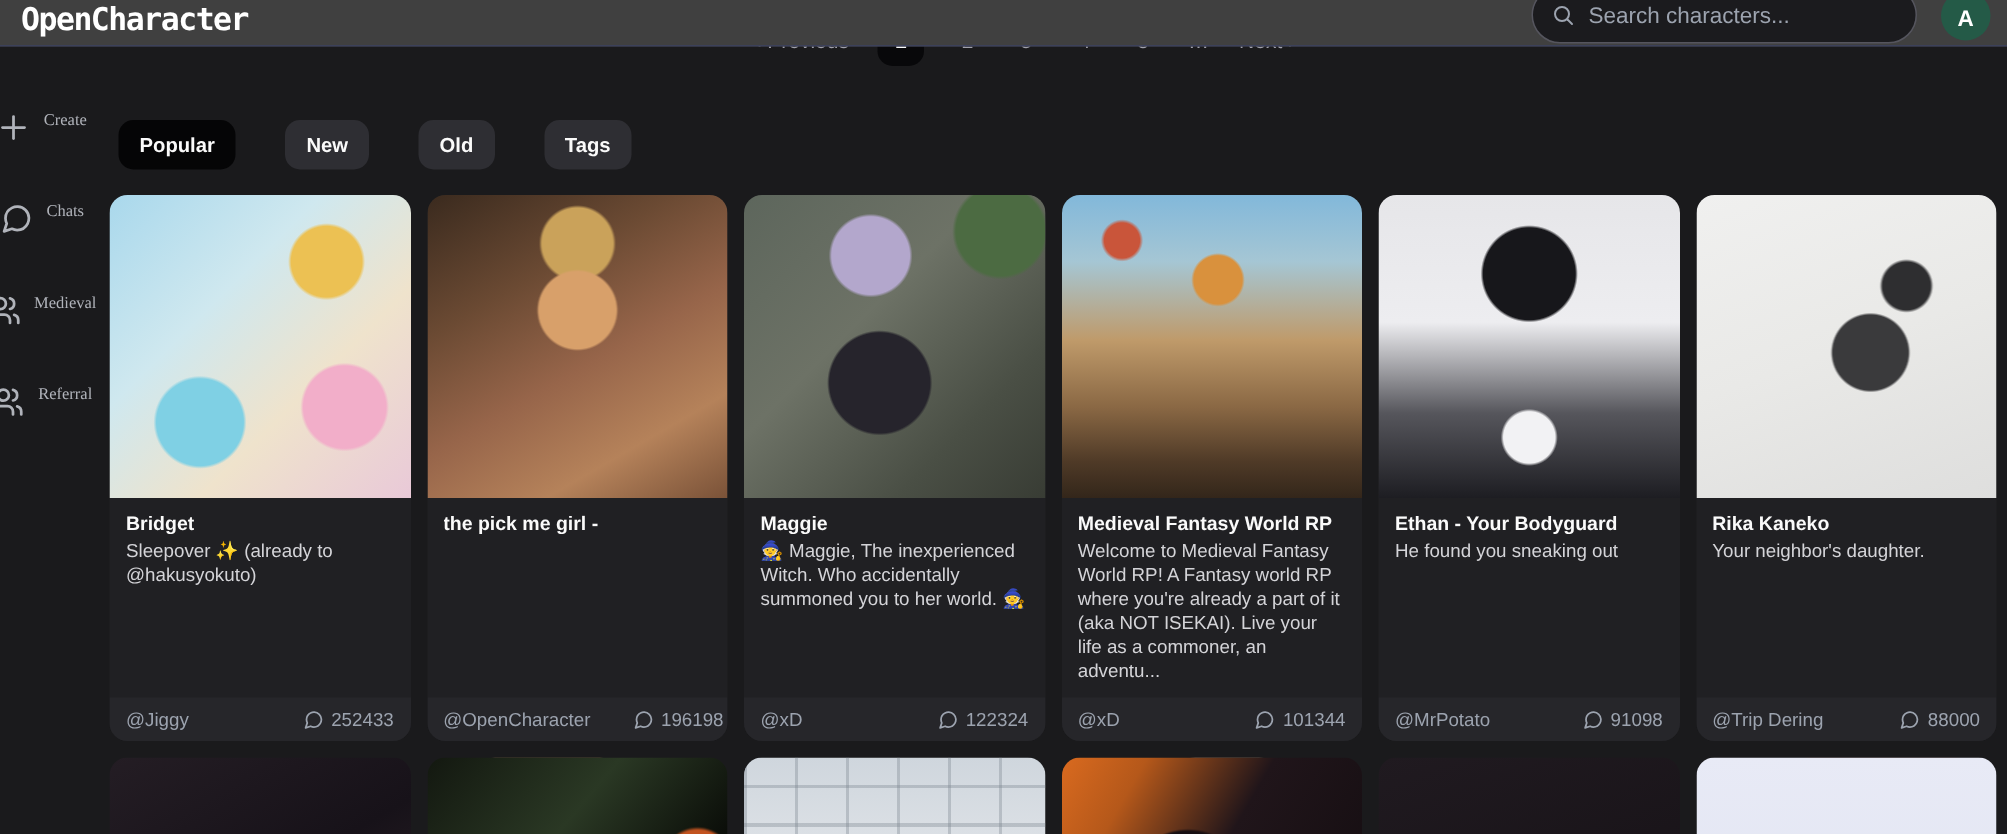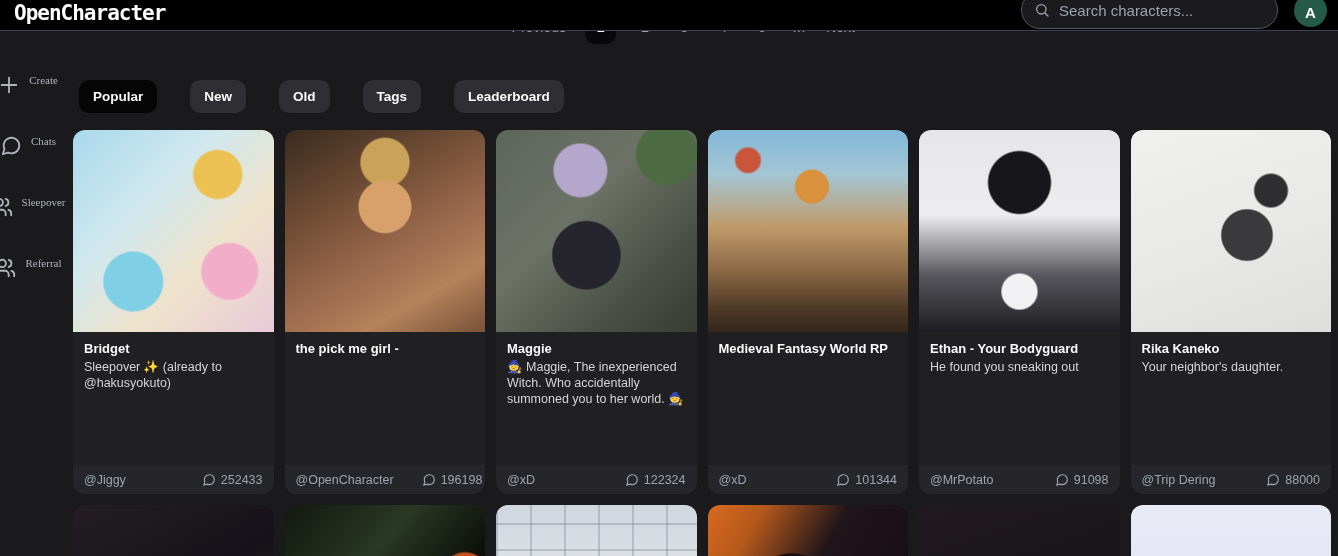--- a/index.html
+++ b/index.html
@@ -1,21 +1,21 @@
 <!DOCTYPE html>
 <html><head>
 <meta charset="utf-8">
 <style>
   * { margin:0; padding:0; box-sizing:border-box; }
   html,body { background:#101012; }
   body { font-family:"Liberation Sans", sans-serif; }
   .screen { position:relative; width:1338px; height:556px; background:#1a1a1c; overflow:hidden; }
 
   
-  .header { position:absolute; top:0; left:0; right:0; height:31px; background:#000000;
+  .header { position:absolute; top:0; left:0; right:0; height:31px; background:#404040;
             border-bottom:1px solid #3c415a; z-index:10; }
   .logo { position:absolute; left:14px; top:1px; color:#fff; font-family:"DejaVu Sans Mono", monospace;
           font-weight:800; font-size:21px; letter-spacing:-1px; }
   .search { position:absolute; left:1021px; top:-9px; width:257px; height:38px;
             border:1px solid #55555e; border-radius:19px; background:#1b1b1e;
             display:flex; align-items:center; padding:0 12px; gap:9px; }
   .search svg { flex:0 0 auto; }
   .search input { background:transparent; border:none; outline:none; color:#e4e4e7;
                   font-size:15px; width:100%; font-family:"Liberation Sans", sans-serif; }
   .search input::placeholder { color:#9ca3af; }
@@ -150,39 +150,38 @@
         </svg>
       <span class="side-label">Chats</span>
     </div>
     <div class="side-item">
       <svg width="22" height="22" viewBox="0 0 24 24" fill="none" stroke-width="2" stroke-linecap="round" stroke-linejoin="round">
           <path d="M16 21v-2a4 4 0 0 0-4-4H6a4 4 0 0 0-4 4v2"></path>
           <circle cx="9" cy="7" r="4"></circle>
           <path d="M22 21v-2a4 4 0 0 0-3-3.87"></path>
           <path d="M16 3.13a4 4 0 0 1 0 7.75"></path>
         </svg>
-      <span class="side-label">Sleepover</span>
+      <span class="side-label">Medieval</span>
     </div>
     <div class="side-item">
       <svg width="22" height="22" viewBox="0 0 24 24" fill="none" stroke-width="2" stroke-linecap="round" stroke-linejoin="round">
           <path d="M16 21v-2a4 4 0 0 0-4-4H6a4 4 0 0 0-4 4v2"></path>
           <circle cx="9" cy="7" r="4"></circle>
           <path d="M22 21v-2a4 4 0 0 0-3-3.87"></path>
           <path d="M16 3.13a4 4 0 0 1 0 7.75"></path>
         </svg>
       <span class="side-label">Referral</span>
     </div>
   </div>
 
   <div class="tabs">
     <button class="tab active">Popular</button>
     <button class="tab">New</button>
     <button class="tab">Old</button>
     <button class="tab">Tags</button>
-    <button class="tab">Leaderboard</button>
   </div>
 
   <div class="cards">
 
     <div class="card">
       <div class="card-img img-c1"></div>
       <div class="card-body">
         <div class="card-title">Bridget</div>
         <div class="card-desc">Sleepover ✨ (already to @hakusyokuto)</div>
       </div>
@@ -227,20 +226,21 @@
             </svg>
           <span>122324</span>
         </span>
       </div>
     </div>
 
     <div class="card">
       <div class="card-img img-c4"></div>
       <div class="card-body">
         <div class="card-title">Medieval Fantasy World RP</div>
+        <div class="card-desc">Welcome to Medieval Fantasy World RP! A Fantasy world RP where you're already a part of it (aka NOT ISEKAI). Live your life as a commoner, an adventu...</div>
       </div>
       <div class="card-footer">
         <span>@xD</span>
         <span class="chat-count">
           <svg width="14" height="14" viewBox="0 0 24 24" fill="none" stroke-width="2" stroke-linecap="round" stroke-linejoin="round">
               <path d="M21 11.5a8.38 8.38 0 0 1-.9 3.8 8.5 8.5 0 0 1-7.6 4.7 8.38 8.38 0 0 1-3.8-.9L3 21l1.9-5.7a8.38 8.38 0 0 1-.9-3.8 8.5 8.5 0 0 1 4.7-7.6 8.38 8.38 0 0 1 3.8-.9h.5a8.48 8.48 0 0 1 8 8v.5z"></path>
             </svg>
           <span>101344</span>
         </span>
       </div>

